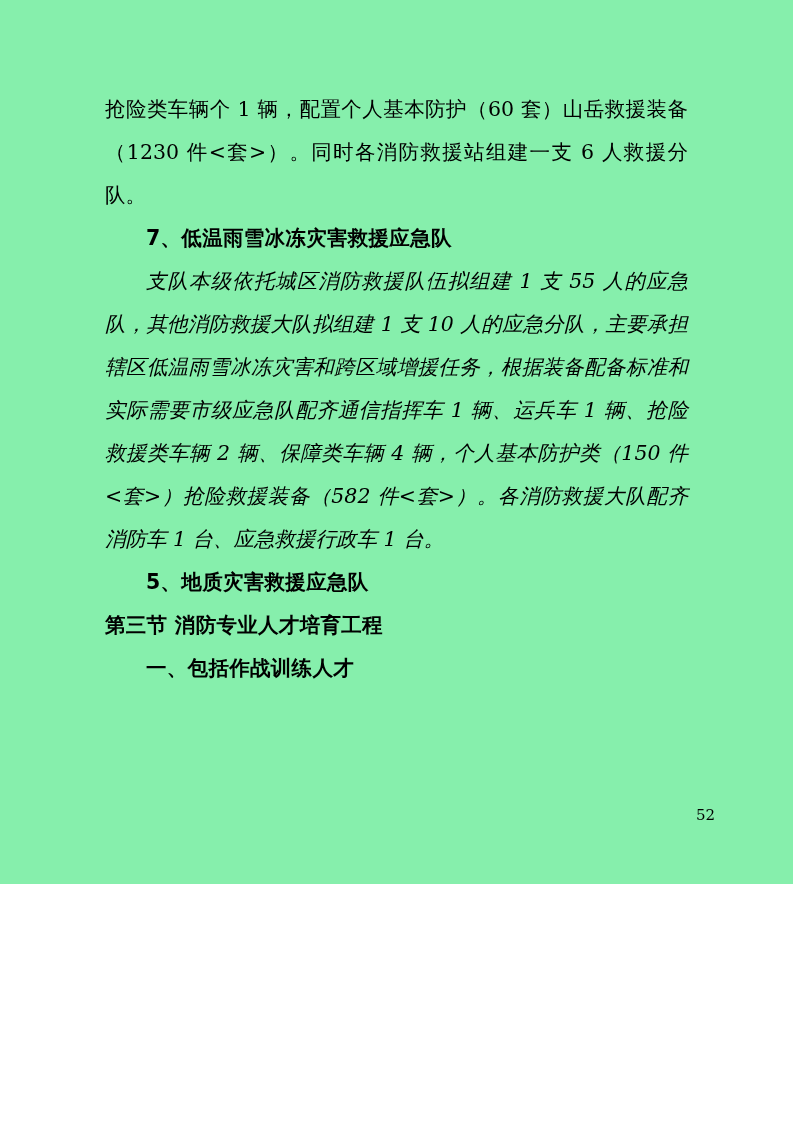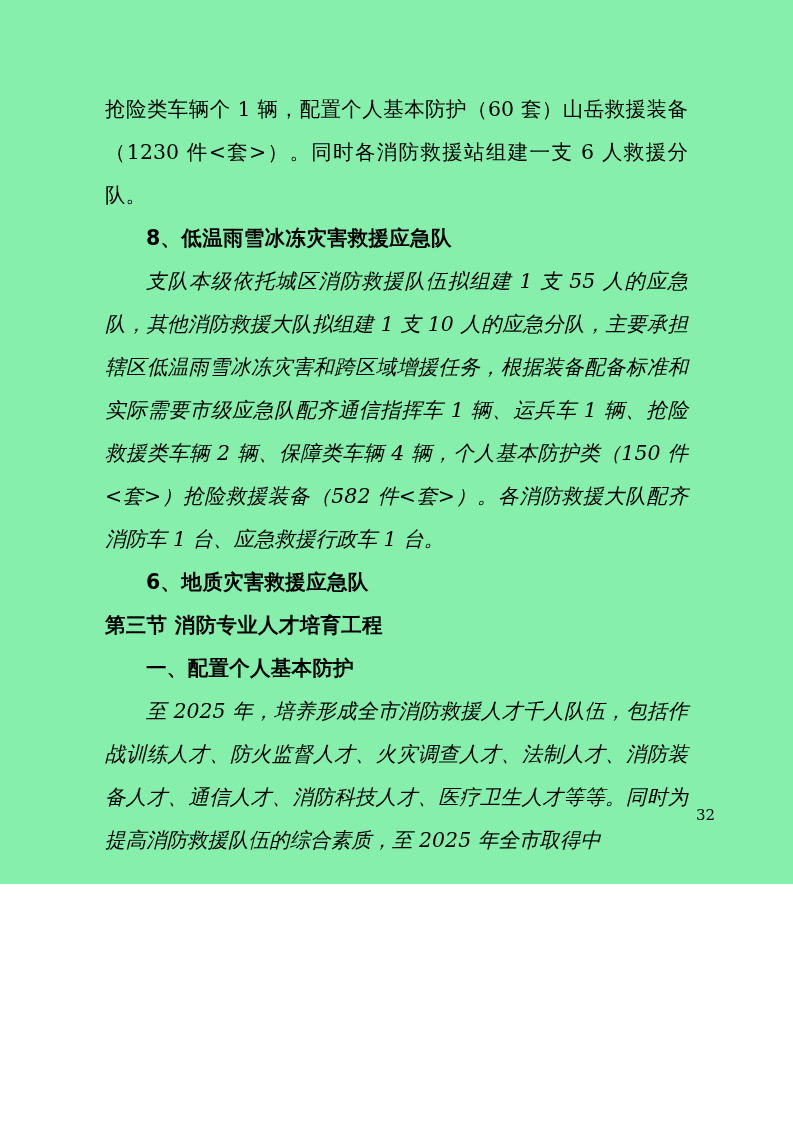--- a/index.html
+++ b/index.html
@@ -66,21 +66,20 @@
     font-size: 15px;
     color: #000000;
   }
 </style>
 </head>
 <body>
 
 <div class="page">
   <div class="content">
     <p class="para">抢险类车辆个 1 辆，配置个人基本防护（60 套）山岳救援装备（1230 件&lt;套&gt;）。同时各消防救援站组建一支 6 人救援分队。</p>
-    <p class="heading">8、低温雨雪冰冻灾害救援应急队</p>
+    <p class="heading">7、低温雨雪冰冻灾害救援应急队</p>
     <p class="para indent">支队本级依托城区消防救援队伍拟组建 1 支 55 人的应急队，其他消防救援大队拟组建 1 支 10 人的应急分队，主要承担辖区低温雨雪冰冻灾害和跨区域增援任务，根据装备配备标准和实际需要市级应急队配齐通信指挥车 1 辆、运兵车 1 辆、抢险救援类车辆 2 辆、保障类车辆 4 辆，个人基本防护类（150 件&lt;套&gt;）抢险救援装备（582 件&lt;套&gt;）。各消防救援大队配齐消防车 1 台、应急救援行政车 1 台。</p>
-    <p class="heading">6、地质灾害救援应急队</p>
+    <p class="heading">5、地质灾害救援应急队</p>
     <p class="heading-center">第三节  消防专业人才培育工程</p>
-    <p class="heading">一、配置个人基本防护</p>
-    <p class="para indent">至 2025 年，培养形成全市消防救援人才千人队伍，包括作战训练人才、防火监督人才、火灾调查人才、法制人才、消防装备人才、通信人才、消防科技人才、医疗卫生人才等等。同时为提高消防救援队伍的综合素质，至 2025 年全市取得中</p>
+    <p class="heading">一、包括作战训练人才</p>
   </div>
-  <div class="page-number">32</div>
+  <div class="page-number">52</div>
 </div>
 
 </body></html>

